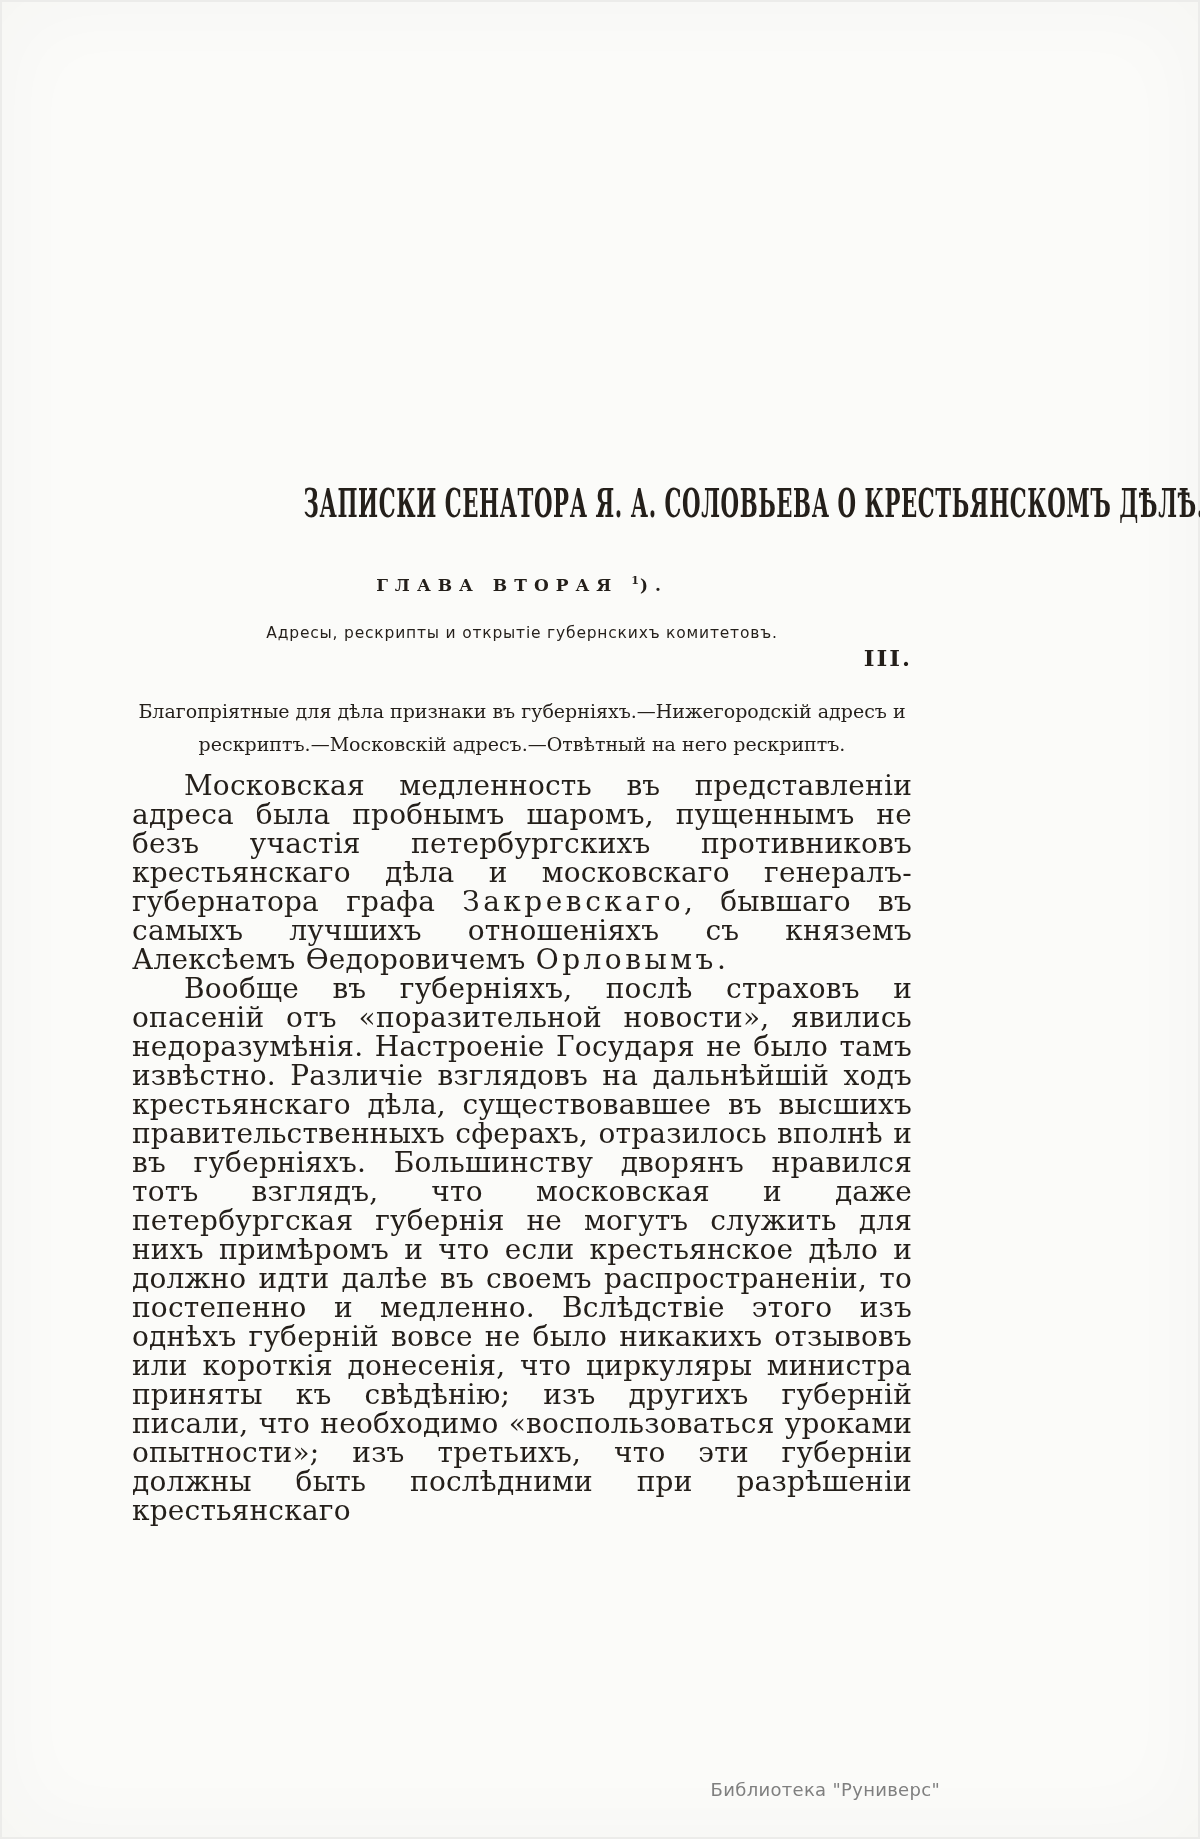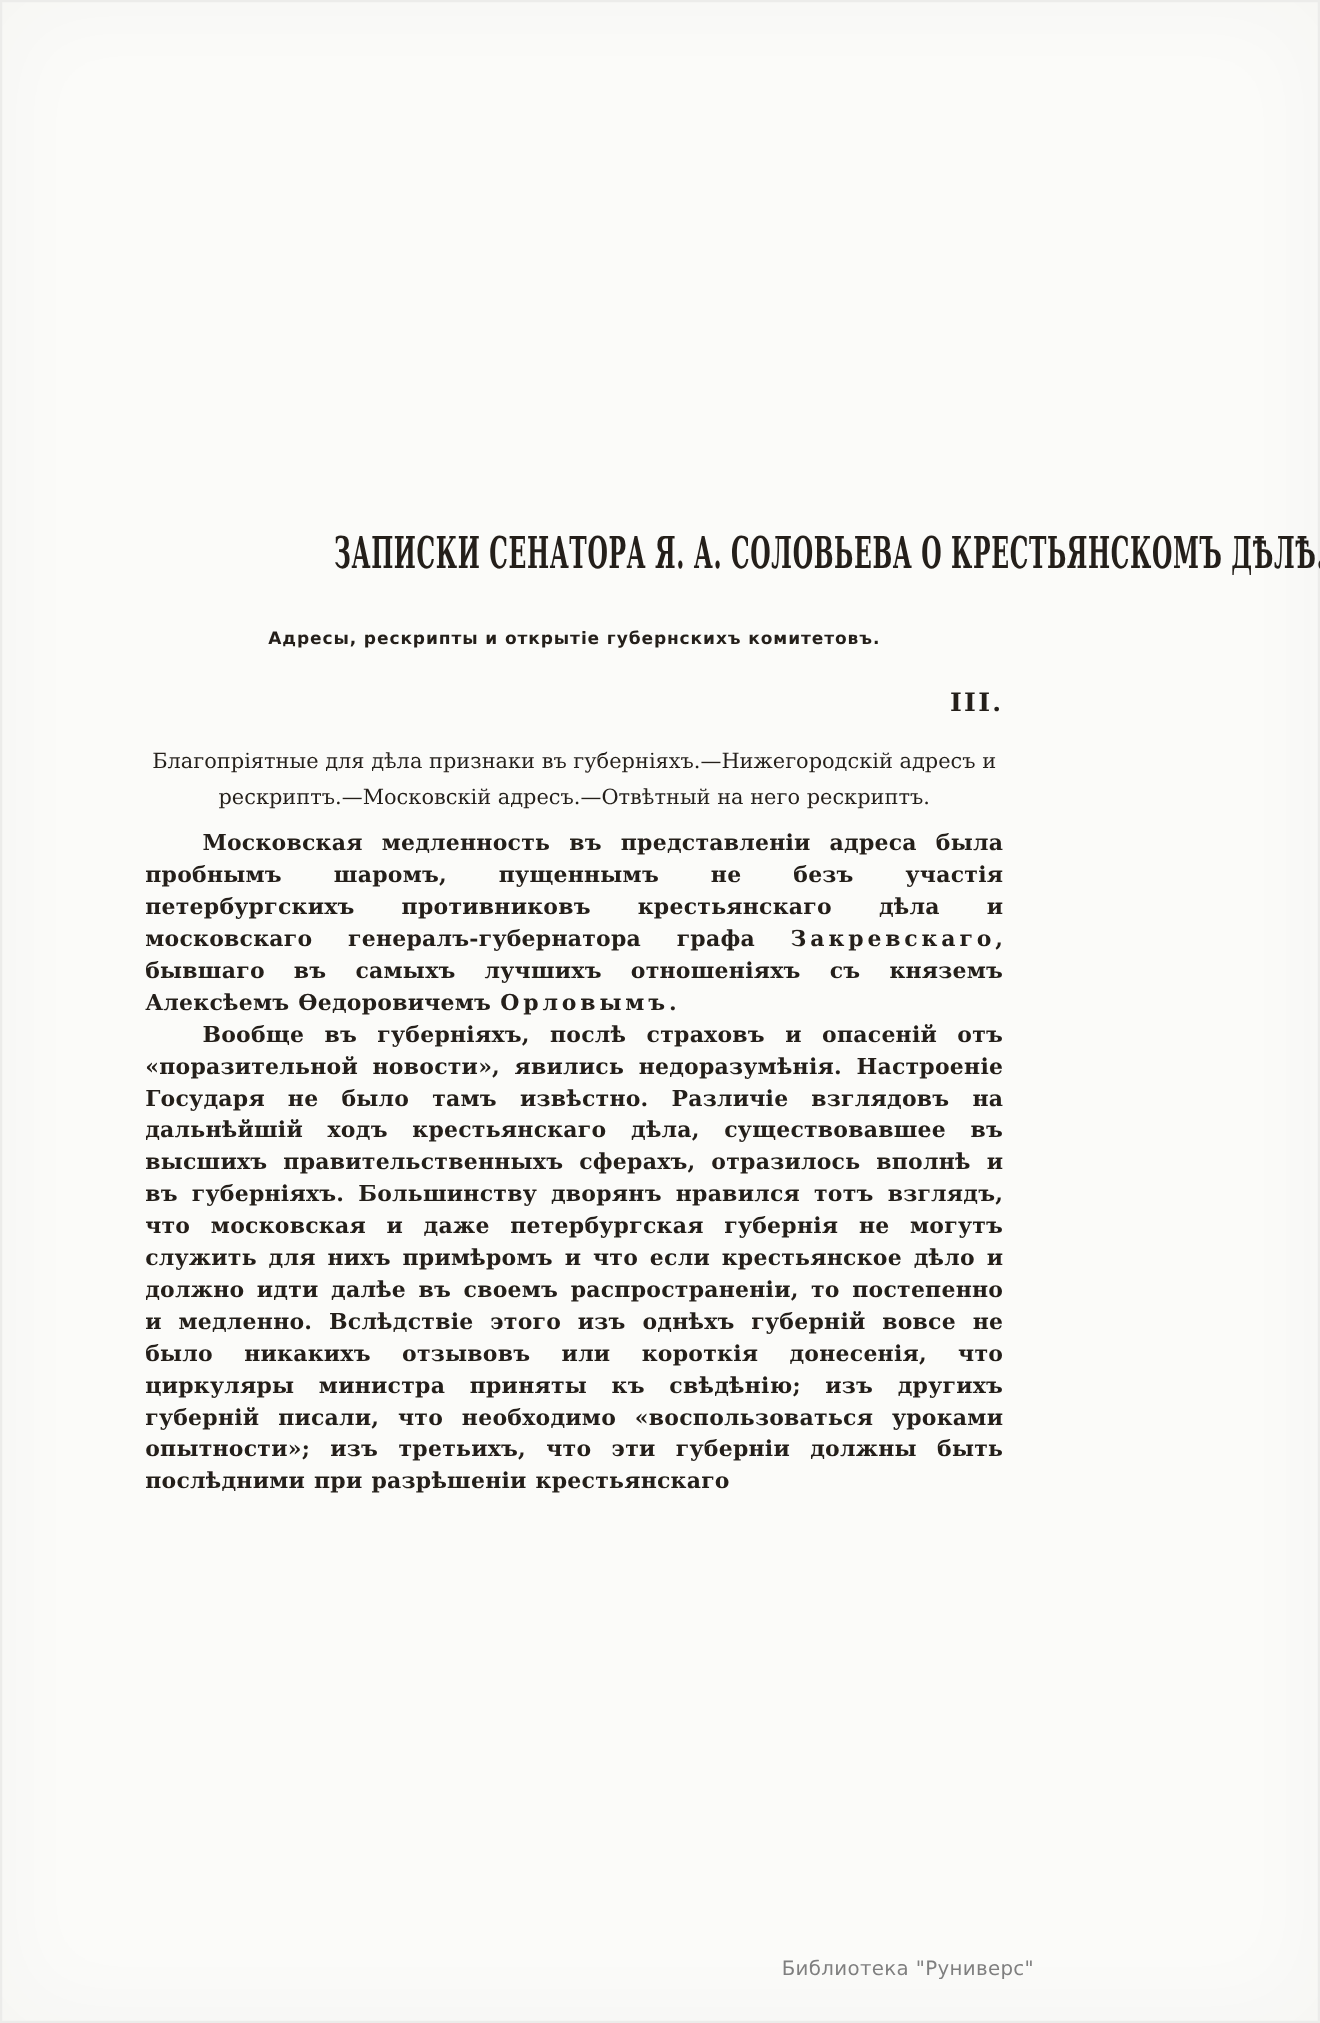--- a/index.html
+++ b/index.html
@@ -43,44 +43,43 @@
     margin-bottom: 28px;
   }
   .chapter sup {
     font-size: 11px;
     letter-spacing: 1px;
   }
   .subtitle {
     text-align: center;
     font-family: "DejaVu Sans", "Liberation Sans", sans-serif;
     font-size: 15.5px;
-    font-weight: bold;
+    font-weight: normal;
     letter-spacing: 0.8px;
     line-height: 20px;
-    margin-bottom: 34px;
   }
   .section-number {
     text-align: right;
     font-size: 23px;
     font-weight: bold;
     letter-spacing: 2px;
     line-height: 30px;
     margin-bottom: 22px;
   }
   .summary {
     text-align: center;
     font-size: 19px;
     font-weight: normal;
     line-height: 33px;
     margin: 18px 6px 10px 6px;
   }
   .body-para {
     margin: 0;
-    font-size: 20px;
-    font-weight: bold;
+    font-size: 28px;
+    font-weight: normal;
     line-height: 29px;
     text-align: justify;
     text-indent: 52px;
     letter-spacing: 0.2px;
     word-spacing: 1px;
   }
   .sperr {
     letter-spacing: 3.5px;
   }
   .footnote {
@@ -122,20 +121,23 @@
   }
 </style>
 </head>
 <body>
 
 <div class="canvas">
   <main class="text-block">
 
     <h1 class="title">ЗАПИСКИ СЕНАТОРА Я. А. СОЛОВЬЕВА О КРЕСТЬЯНСКОМЪ ДѢЛѢ.</h1>
 
+    <div class="chapter">
+      <span>ГЛАВА ВТОРАЯ</span>&nbsp;<sup>1</sup><span>).</span>
+    </div>
 
     <div class="subtitle">Адресы, рескрипты и открытіе губернскихъ комитетовъ.</div>
 
     <div class="section-number">III.</div>
 
     <div class="summary">Благопріятные для дѣла признаки въ губерніяхъ.—Нижегородскій адресъ и рескриптъ.—Московскій адресъ.—Отвѣтный на него рескриптъ.</div>
 
     <p class="body-para"><span>Московская медленность въ представленіи адреса была пробнымъ шаромъ, пущеннымъ не безъ участія петербургскихъ противниковъ крестьянскаго дѣла и московскаго генералъ-губернатора графа </span><span class="sperr">Закревскаго</span><span>, бывшаго въ самыхъ лучшихъ отношеніяхъ съ княземъ Алексѣемъ Ѳедоровичемъ </span><span class="sperr">Орловымъ</span><span>.</span></p>
 
     <p class="body-para">Вообще въ губерніяхъ, послѣ страховъ и опасеній отъ «поразительной новости», явились недоразумѣнія. Настроеніе Государя не было тамъ извѣстно. Различіе взглядовъ на дальнѣйшій ходъ крестьянскаго дѣла, существовавшее въ высшихъ правительственныхъ сферахъ, отразилось вполнѣ и въ губерніяхъ. Большинству дворянъ нравился тотъ взглядъ, что московская и даже петербургская губернія не могутъ служить для нихъ примѣромъ и что если крестьянское дѣло и должно идти далѣе въ своемъ распространеніи, то постепенно и медленно. Вслѣдствіе этого изъ однѣхъ губерній вовсе не было никакихъ отзывовъ или короткія донесенія, что циркуляры министра приняты къ свѣдѣнію; изъ другихъ губерній писали, что необходимо «воспользоваться уроками опытности»; изъ третьихъ, что эти губерніи должны быть послѣдними при разрѣшеніи крестьянскаго</p>

